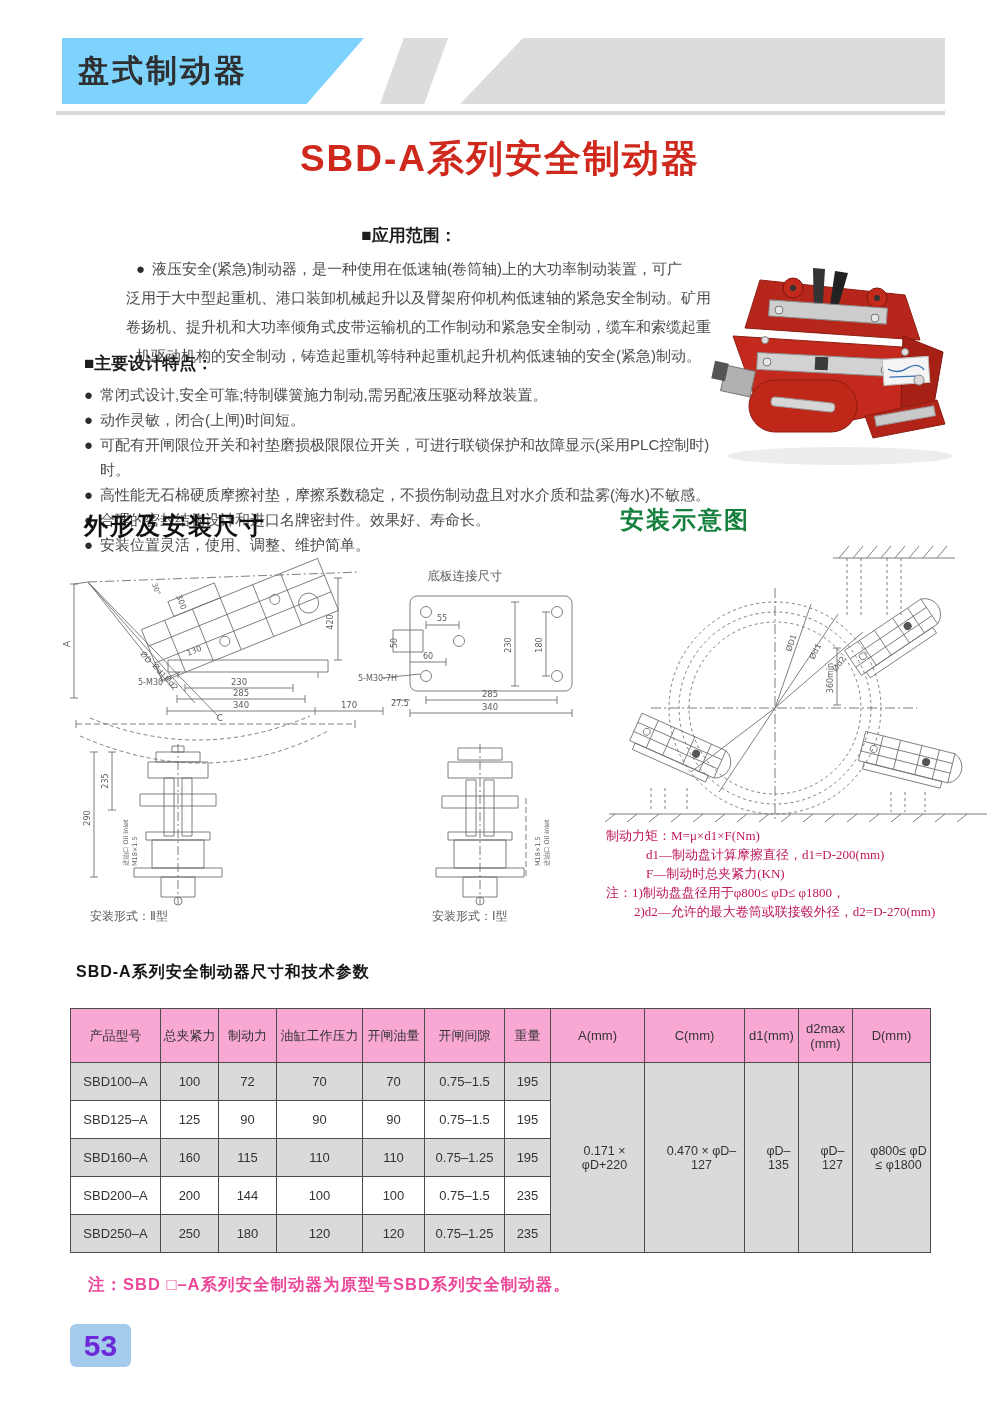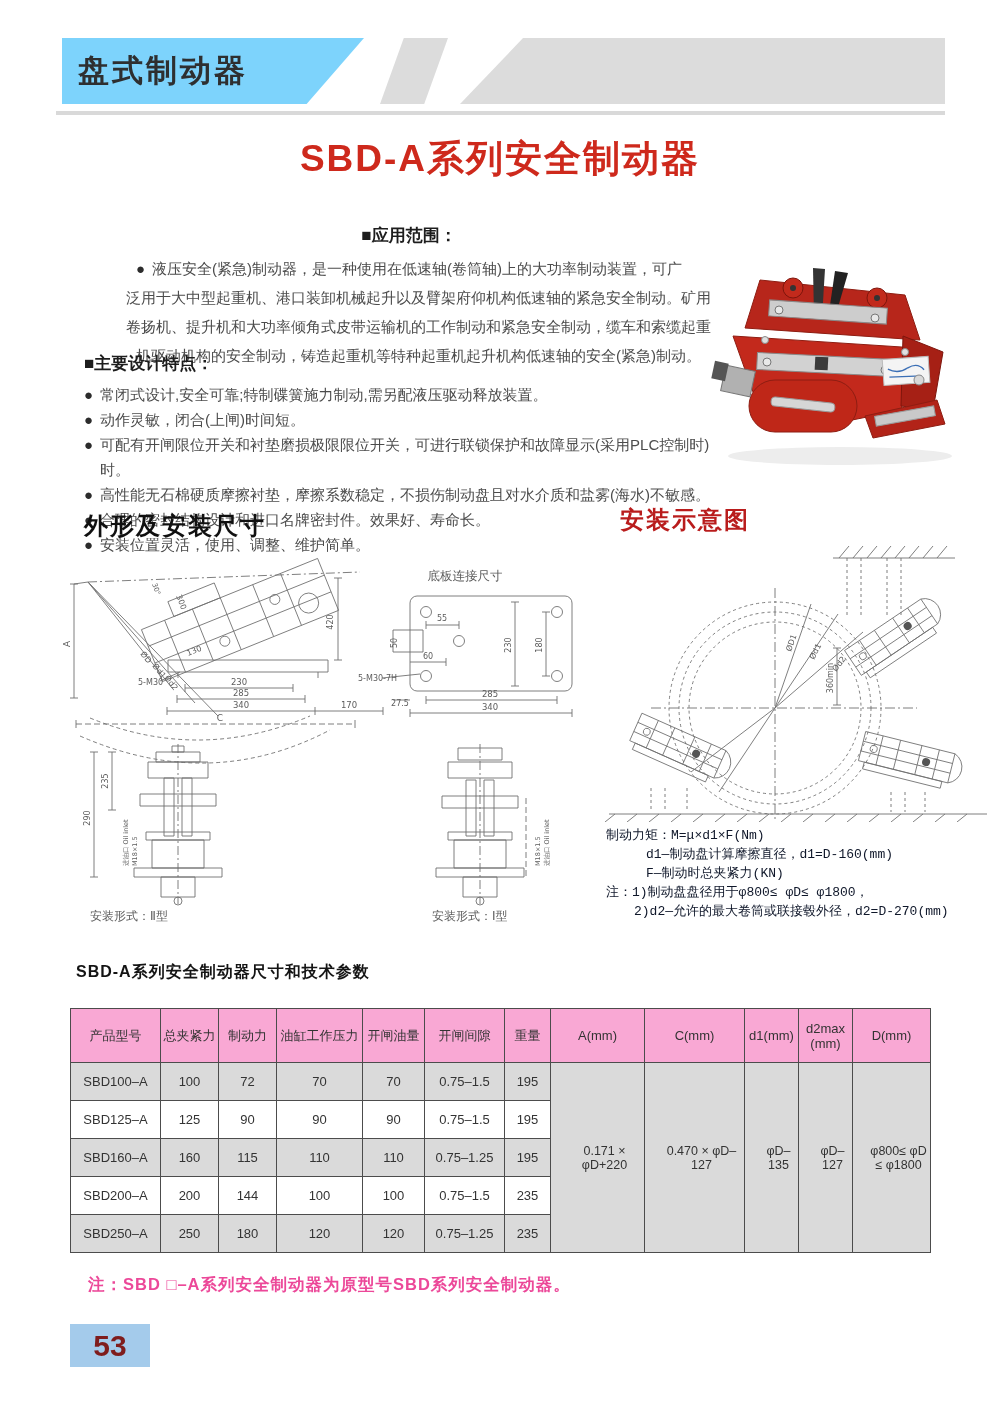--- a/index.html
+++ b/index.html
@@ -19,43 +19,43 @@
   
   .app-section{position:absolute;left:84px;top:224px;width:650px;text-align:center;}
   .sec-head{font-size:17px;font-weight:bold;color:#1d1d1d;margin-bottom:7px;}
   .app-line{font-size:15px;color:#4c4c4c;line-height:29px;padding-left:19px;}
   .app-line.first{padding-left:0;}
   .feat-section{position:absolute;left:84px;top:352px;width:650px;}
   .feat-item{font-size:15px;color:#4c4c4c;line-height:25px;display:flex;}
   .blt{color:#2c2c2c;margin-right:7px;}
   
   .left-sec-title{position:absolute;left:84px;top:510px;font-size:24px;font-weight:bold;color:#101010;letter-spacing:2px;}
-  .right-sec-title{position:absolute;left:620px;top:504px;font-size:24px;font-weight:bold;color:#b91c1c;letter-spacing:2px;}
+  .right-sec-title{position:absolute;left:620px;top:504px;font-size:24px;font-weight:bold;color:#15803d;letter-spacing:2px;}
   
   svg.cad{position:absolute;}
   svg.cad *{vector-effect:non-scaling-stroke;}
   svg.cad text{stroke:none;fill:#5c5c5c;font-family:"DejaVu Sans",sans-serif;}
   
-  .formula{position:absolute;left:606px;top:826px;width:390px;font-size:13px;color:#0f172a;
-    line-height:19px;font-family:Liberation Mono, monospace;}
+  .formula{position:absolute;left:606px;top:826px;width:390px;font-size:13px;color:#be185d;
+    line-height:19px;font-family:Liberation Serif, serif;}
   .fm-i1{padding-left:40px;}
   .fm-i2{padding-left:46px;}
   .fm-i3{padding-left:28px;}
   
   .tbl-title{position:absolute;left:76px;top:962px;font-size:16px;font-weight:bold;color:#141414;letter-spacing:1px;}
   table.spec{position:absolute;left:70px;top:1008px;border-collapse:collapse;table-layout:fixed;}
   table.spec th,table.spec td{border:1px solid #4c4c4c;text-align:center;vertical-align:middle;
     font-size:13px;font-weight:normal;color:#333;padding:0 2px;box-sizing:border-box;}
   table.spec th{height:54px;background:#f9a8d4;}
   table.spec td{height:38px;}
   table.spec tr.shade td{background:#dadada;}
   table.spec td.merged{background:#fff;font-size:12.5px;padding-left:16px;}
   .note-line{position:absolute;left:76px;top:1274px;font-size:16.5px;font-weight:bold;color:#ec4899;letter-spacing:1px;margin-left:12px;}
-  .page-num{position:absolute;left:70px;top:1324px;width:80px;height:43px;background:#a4cbeb;
-    color:#7f1d1d;font-size:30px;font-weight:bold;display:flex;align-items:center;justify-content:center;}
+  .page-num{position:absolute;left:70px;top:1324px;width:61px;height:43px;background:#a4cbeb;
+    color:#6d28d9;font-size:30px;font-weight:bold;display:flex;align-items:center;justify-content:center;border-radius:6px;}
 </style>
 </head>
 <body>
 
 <div class="page">
 
   <div class="banner-blue">
     <span>盘式制动器</span>
   </div>
   <div class="stripe-sm"></div>
@@ -367,21 +367,21 @@
       </g>
     </g>
     <text x="196" y="112" font-size="8" transform="rotate(-71 196 112)">ØD1</text>
     <text x="219" y="120" font-size="8" transform="rotate(-63 219 120)">Ød1</text>
     <text x="241" y="132" font-size="8" transform="rotate(-52 241 132)">Ød2</text>
     <text x="238" y="138" font-size="8" transform="rotate(-90 238 138)" text-anchor="middle">360min</text>
   </svg>
 
   <div class="formula">
     <div>制动力矩：M=μ×d1×F(Nm)</div>
-    <div class="fm-i1">d1—制动盘计算摩擦直径，d1=D-160(mm)</div>
+    <div class="fm-i1">d1—制动盘计算摩擦直径，d1=D-200(mm)</div>
     <div class="fm-i1">F—制动时总夹紧力(KN)</div>
     <div>注：1)制动盘盘径用于φ800≤ φD≤ φ1800，</div>
     <div class="fm-i3">2)d2—允许的最大卷筒或联接毂外径，d2=D-270(mm)</div>
   </div>
 
   <div class="tbl-title">SBD-A系列安全制动器尺寸和技术参数</div>
   <table class="spec">
     <colgroup>
       <col style="width:90px">
         <col style="width:58px">

